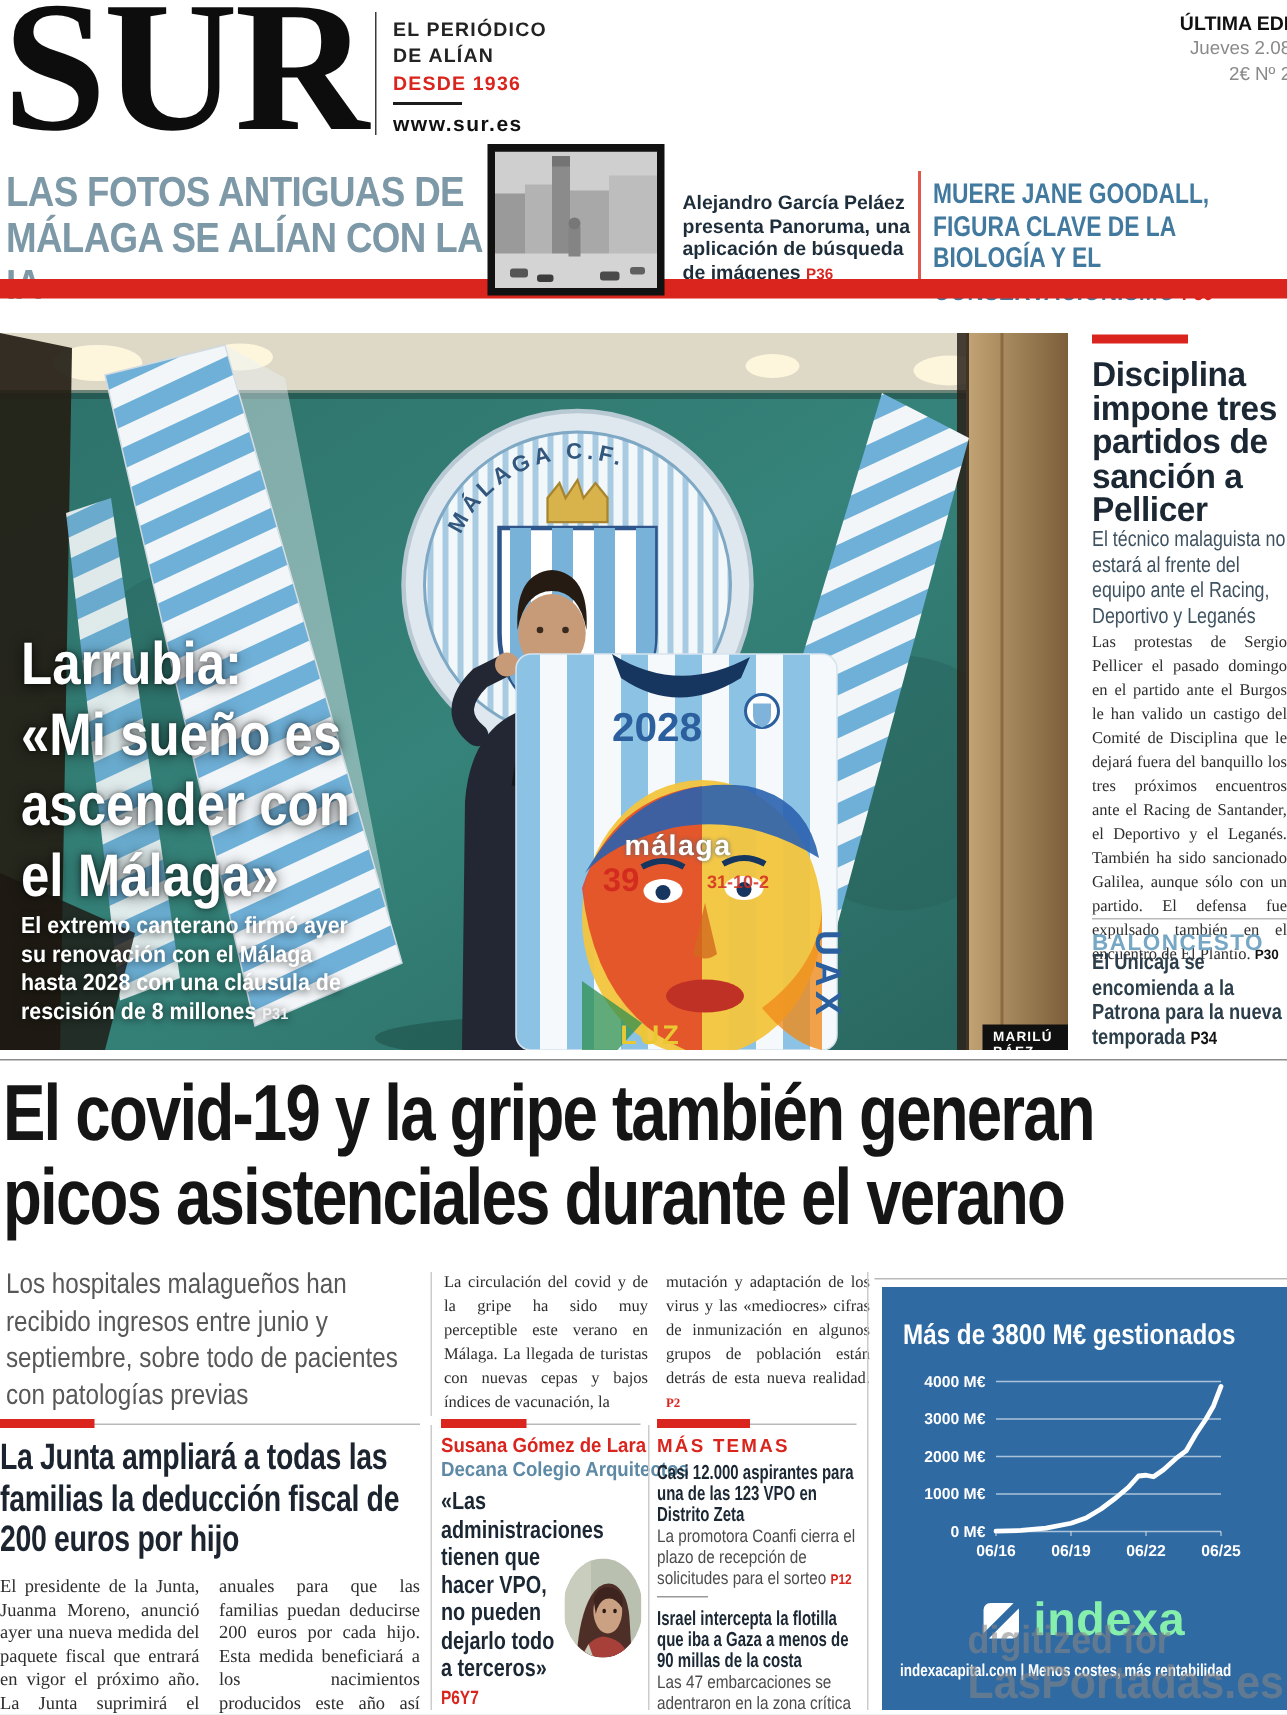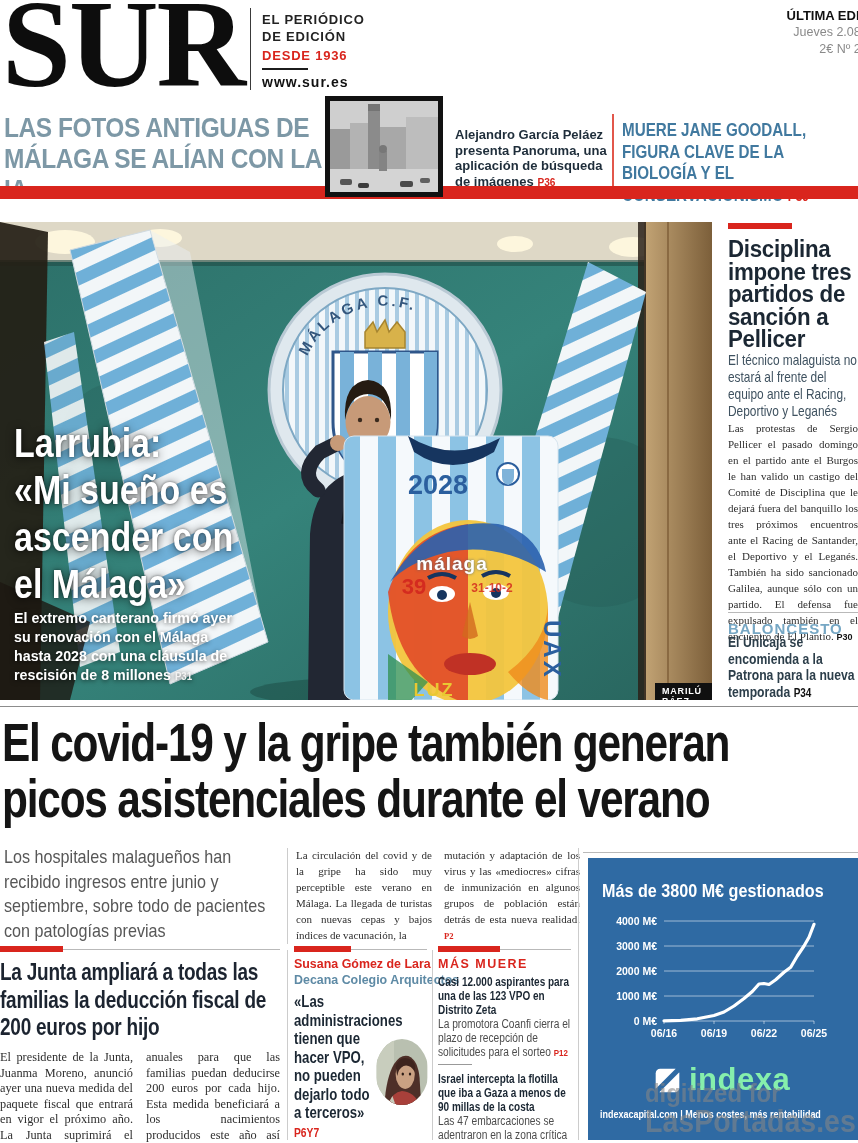--- a/index.html
+++ b/index.html
@@ -56,21 +56,21 @@
   .wm{color:rgba(135,135,135,.58);font-weight:bold;line-height:1.0;}
 </style>
 </head>
 <body>
 
 <div id="page">
 
   <div class="abs sur" style="left:2px;top:0px;">SUR</div>
   <div class="abs" style="left:250px;top:8px;width:1px;height:82px;background:#3a3a3a;"></div>
   <div class="abs tagline" style="left:262px;top:11px;">EL PERIÓDICO</div>
-  <div class="abs tagline" style="left:262px;top:28px;">DE EDICIÓN</div>
+  <div class="abs tagline" style="left:262px;top:28px;">DE ALÍAN</div>
   <div class="abs desde" style="left:262px;top:48px;">DESDE 1936</div>
   <div class="abs" style="left:262px;top:68px;width:46px;height:2px;background:#1c1c1c;"></div>
   <div class="abs website" style="left:262px;top:74px;">www.sur.es</div>
   <div class="abs edition" style="right:8px;top:8px;">ÚLTIMA EDICIÓN</div>
   <div class="abs dategray" style="right:8px;top:24px;">Jueves 2.08.2025</div>
   <div class="abs dategray" style="right:8px;top:41px;">2€  Nº 29.304</div>
 
   <div class="abs redbar" style="left:0;top:186px;width:858px;height:13px;z-index:1;"></div>
   <div class="abs t-left sx" style="left:4px;top:112px;width:364px;transform:scaleX(.875);">LAS FOTOS ANTIGUAS DE MÁLAGA SE ALÍAN CON LA IA</div>
 
@@ -289,21 +289,21 @@
         </g>
       </svg>
     </span>
     <span>«Las administraciones tienen que hacer VPO, no pueden dejarlo todo a terceros»</span>
     <b class="pref-red">P6Y7</b>
   </div>
 
   <div class="abs vhair" style="left:432px;top:950px;height:190px;"></div>
   <div class="abs hair" style="left:438px;top:949px;width:133px;height:1px;"></div>
   <div class="abs redbar" style="left:438px;top:946px;width:62px;height:6px;"></div>
-  <div class="abs mt-kicker" style="left:438px;top:957px;">MÁS MUERE</div>
+  <div class="abs mt-kicker" style="left:438px;top:957px;">MÁS TEMAS</div>
   <div class="abs mt-head sx" style="left:438px;top:975px;width:182px;transform:scaleX(.74);font-size:13.5px;line-height:13.8px;">Casi 12.000 aspirantes para una de las 123 VPO en Distrito Zeta</div>
   <div class="abs mt-body sx" style="left:438px;top:1018px;width:160px;transform:scaleX(.85);">
     <span>La promotora Coanfi cierra el plazo de recepción de solicitudes para el sorteo</span>
     <b class="pref-red">P12</b>
   </div>
   <div class="abs" style="left:438px;top:1064px;width:34px;height:1px;background:#999;"></div>
   <div class="abs mt-head sx" style="left:438px;top:1072px;width:182px;transform:scaleX(.74);font-size:13.5px;line-height:13.8px;">Israel intercepta la flotilla que iba a Gaza a menos de 90 millas de la costa</div>
   <div class="abs mt-body sx" style="left:438px;top:1115px;width:160px;transform:scaleX(.85);">
     <span>Las 47 embarcaciones se adentraron en la zona crítica del conflicto</span>
     

